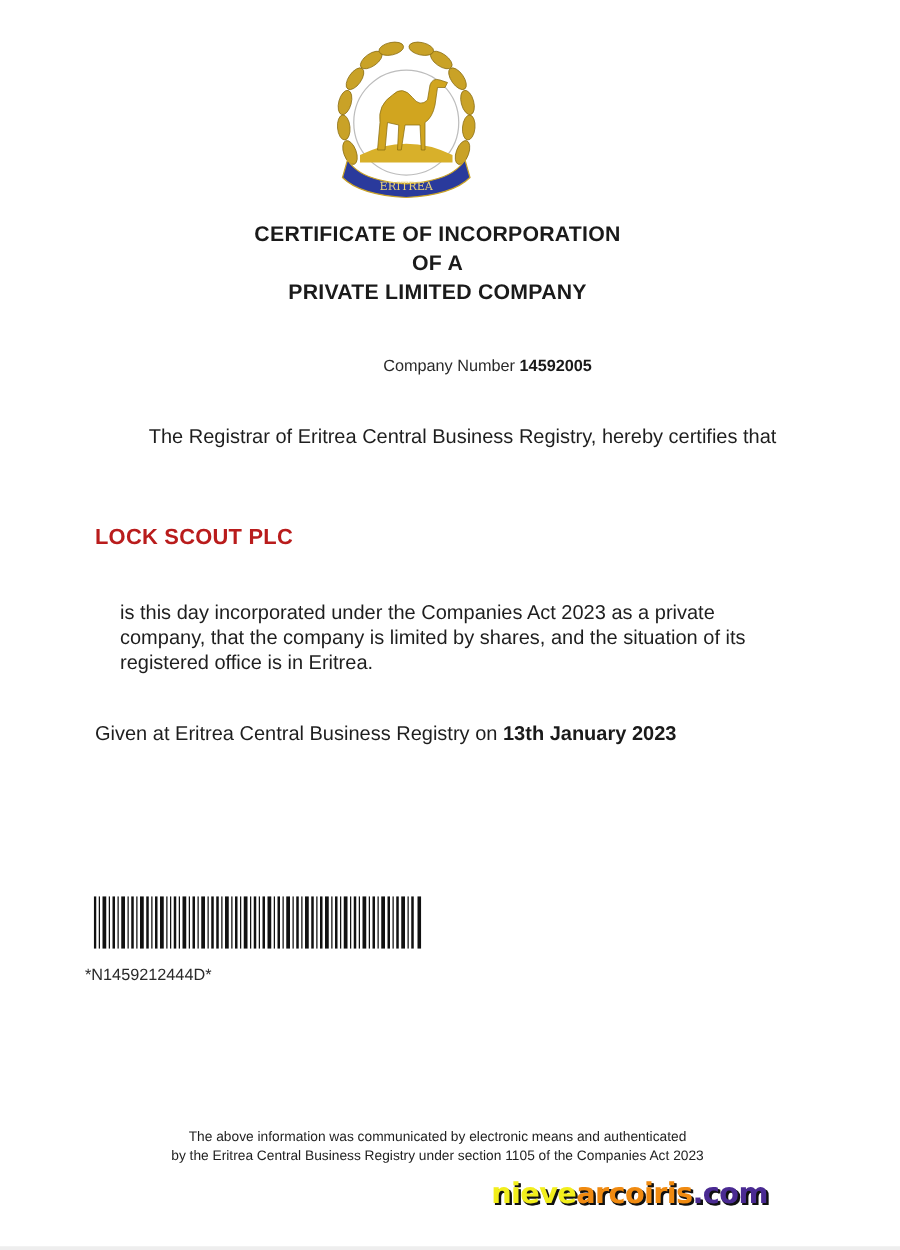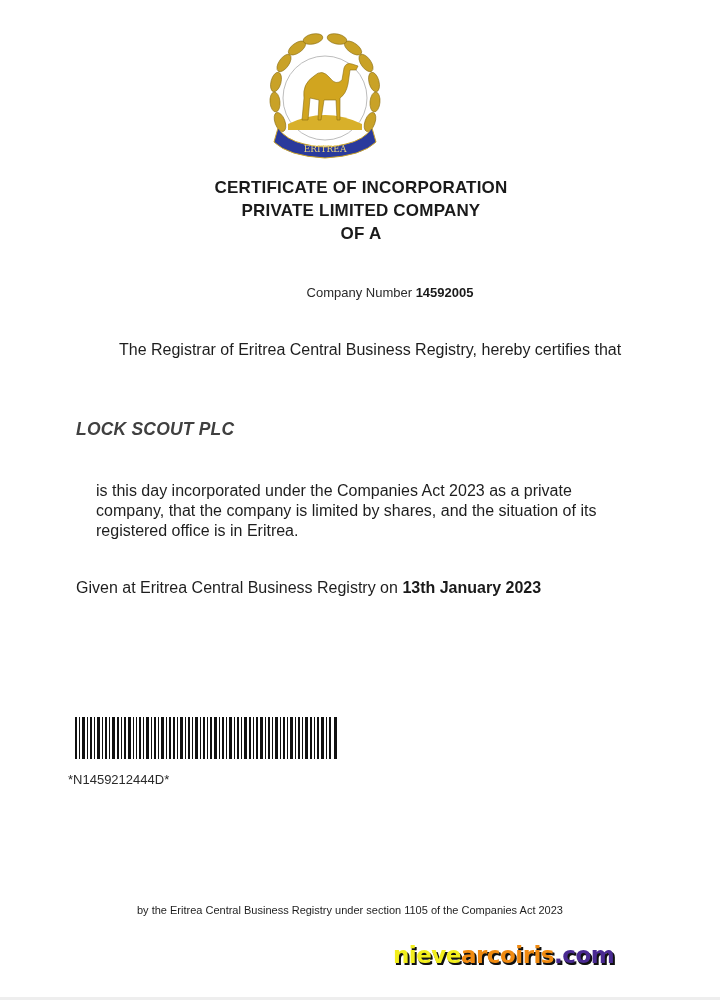--- a/index.html
+++ b/index.html
@@ -3,32 +3,32 @@
 <meta charset="utf-8">
 <style>
   html, body { margin: 0; padding: 0; }
   body {
     width: 720px; height: 1000px; background: #ffffff; position: relative; overflow: hidden;
     font-family: "Liberation Sans", sans-serif; color: #1c1c1c;
   }
   .emblem { position: absolute; left: 266px; top: 32px; width: 118px; height: 130px; }
   .title {
     position: absolute; left: 0; width: 700px; top: 176px; text-align: center;
-    font-weight: bold; font-size: 17px; line-height: 23px; color: #1a1a1a; letter-spacing: 0.2px; padding-left: 11px;
+    font-weight: bold; font-size: 17px; line-height: 23px; color: #1a1a1a; letter-spacing: 0.2px;
   }
   .company-number {
     position: absolute; left: 0; width: 700px; top: 285px; text-align: center;
     font-size: 13px; color: #2a2a2a; padding-left: 40px;
   }
   .company-number b { color: #1a1a1a; }
   .para {
     position: absolute; left: 76px; width: 560px; font-size: 16px; line-height: 20px; color: #1e1e1e;
   }
   .p1 { top: 340px; width: 520px; margin-left: 43px; }
-  .company-name { position: absolute; left: 76px; top: 419px; font-weight: bold; font-size: 17.5px; color: #404040; letter-spacing: 0.2px; font-style: italic; }
+  .company-name { position: absolute; left: 76px; top: 419px; font-weight: bold; font-size: 17.5px; color: #b91c1c; letter-spacing: 0.2px; }
   .p2 { top: 481px; width: 545px; margin-left: 20px; }
   .p3 { top: 578px; }
   .p3 b { color: #1a1a1a; }
   .barcode { position: absolute; left: 75px; top: 717px; width: 262px; height: 42px; }
   .barcode-text { position: absolute; left: 68px; top: 772px; font-size: 13px; color: #2a2a2a; }
   .footer {
     position: absolute; left: 0; width: 700px; top: 903px; text-align: center;
     font-size: 11px; line-height: 15px; color: #1e1e1e;
   }
   .watermark {
@@ -63,22 +63,22 @@
   <path d="M22 92 Q59 74 96 92 L96 98 L22 98 Z" fill="#d8b02a"></path>
   <g fill="#d1a51f" stroke="#8a6d12" stroke-width="0.6">
     <path d="M36 88 L38 66 Q36 52 48 44 Q56 36 64 46 Q70 54 76 48 L78 36 Q80 30 86 32 L92 34 L90 38 L84 38 L82 52 Q80 62 74 66 L74 88 L71 88 L70 68 L58 68 L55 88 L52 88 L53 68 L44 66 L42 88 Z"></path>
   </g>
   <path d="M12 96 Q20 108 38 112 Q59 118 80 112 Q98 108 106 96 L110 110 Q96 124 59 126 Q22 124 8 110 Z" fill="#2a3a9c" stroke="#c9a227" stroke-width="1"></path>
   <text x="59" y="120" text-anchor="middle" font-family="DejaVu Serif, serif" font-size="9" fill="#e8d27a">ERITREA</text>
 </svg>
 
 <div class="title">
   <div>CERTIFICATE OF INCORPORATION</div>
+  <div>OF A</div>
   <div>PRIVATE LIMITED COMPANY</div>
-  <div>OF A</div>
 </div>
 
 <div class="company-number">
   <span>Company Number</span>
   <b>14592005</b>
 </div>
 
 <div class="para p1">The Registrar of Eritrea Central Business Registry, hereby certifies that</div>
 
 <div class="company-name">LOCK SCOUT PLC</div>
@@ -159,20 +159,21 @@
       <rect x="242" y="0" width="2" height="42"></rect>
       <rect x="246" y="0" width="3" height="42"></rect>
     <rect x="251" y="0" width="1" height="42"></rect>
       <rect x="254" y="0" width="2" height="42"></rect>
       <rect x="259" y="0" width="3" height="42"></rect>
   </g>
 </svg>
 <div class="barcode-text">*N1459212444D*</div>
 
 <div class="footer">
+  <div>The above information was communicated by electronic means and authenticated</div>
   <div>by the Eritrea Central Business Registry under section 1105 of the Companies Act 2023</div>
 </div>
 
 <div class="watermark">
   <span class="wm-1">nieve</span><span class="wm-2">arcoiris</span><span class="wm-3">.com</span>
 </div>
 
 <div class="bottom-band"></div>
 
 </body></html>

